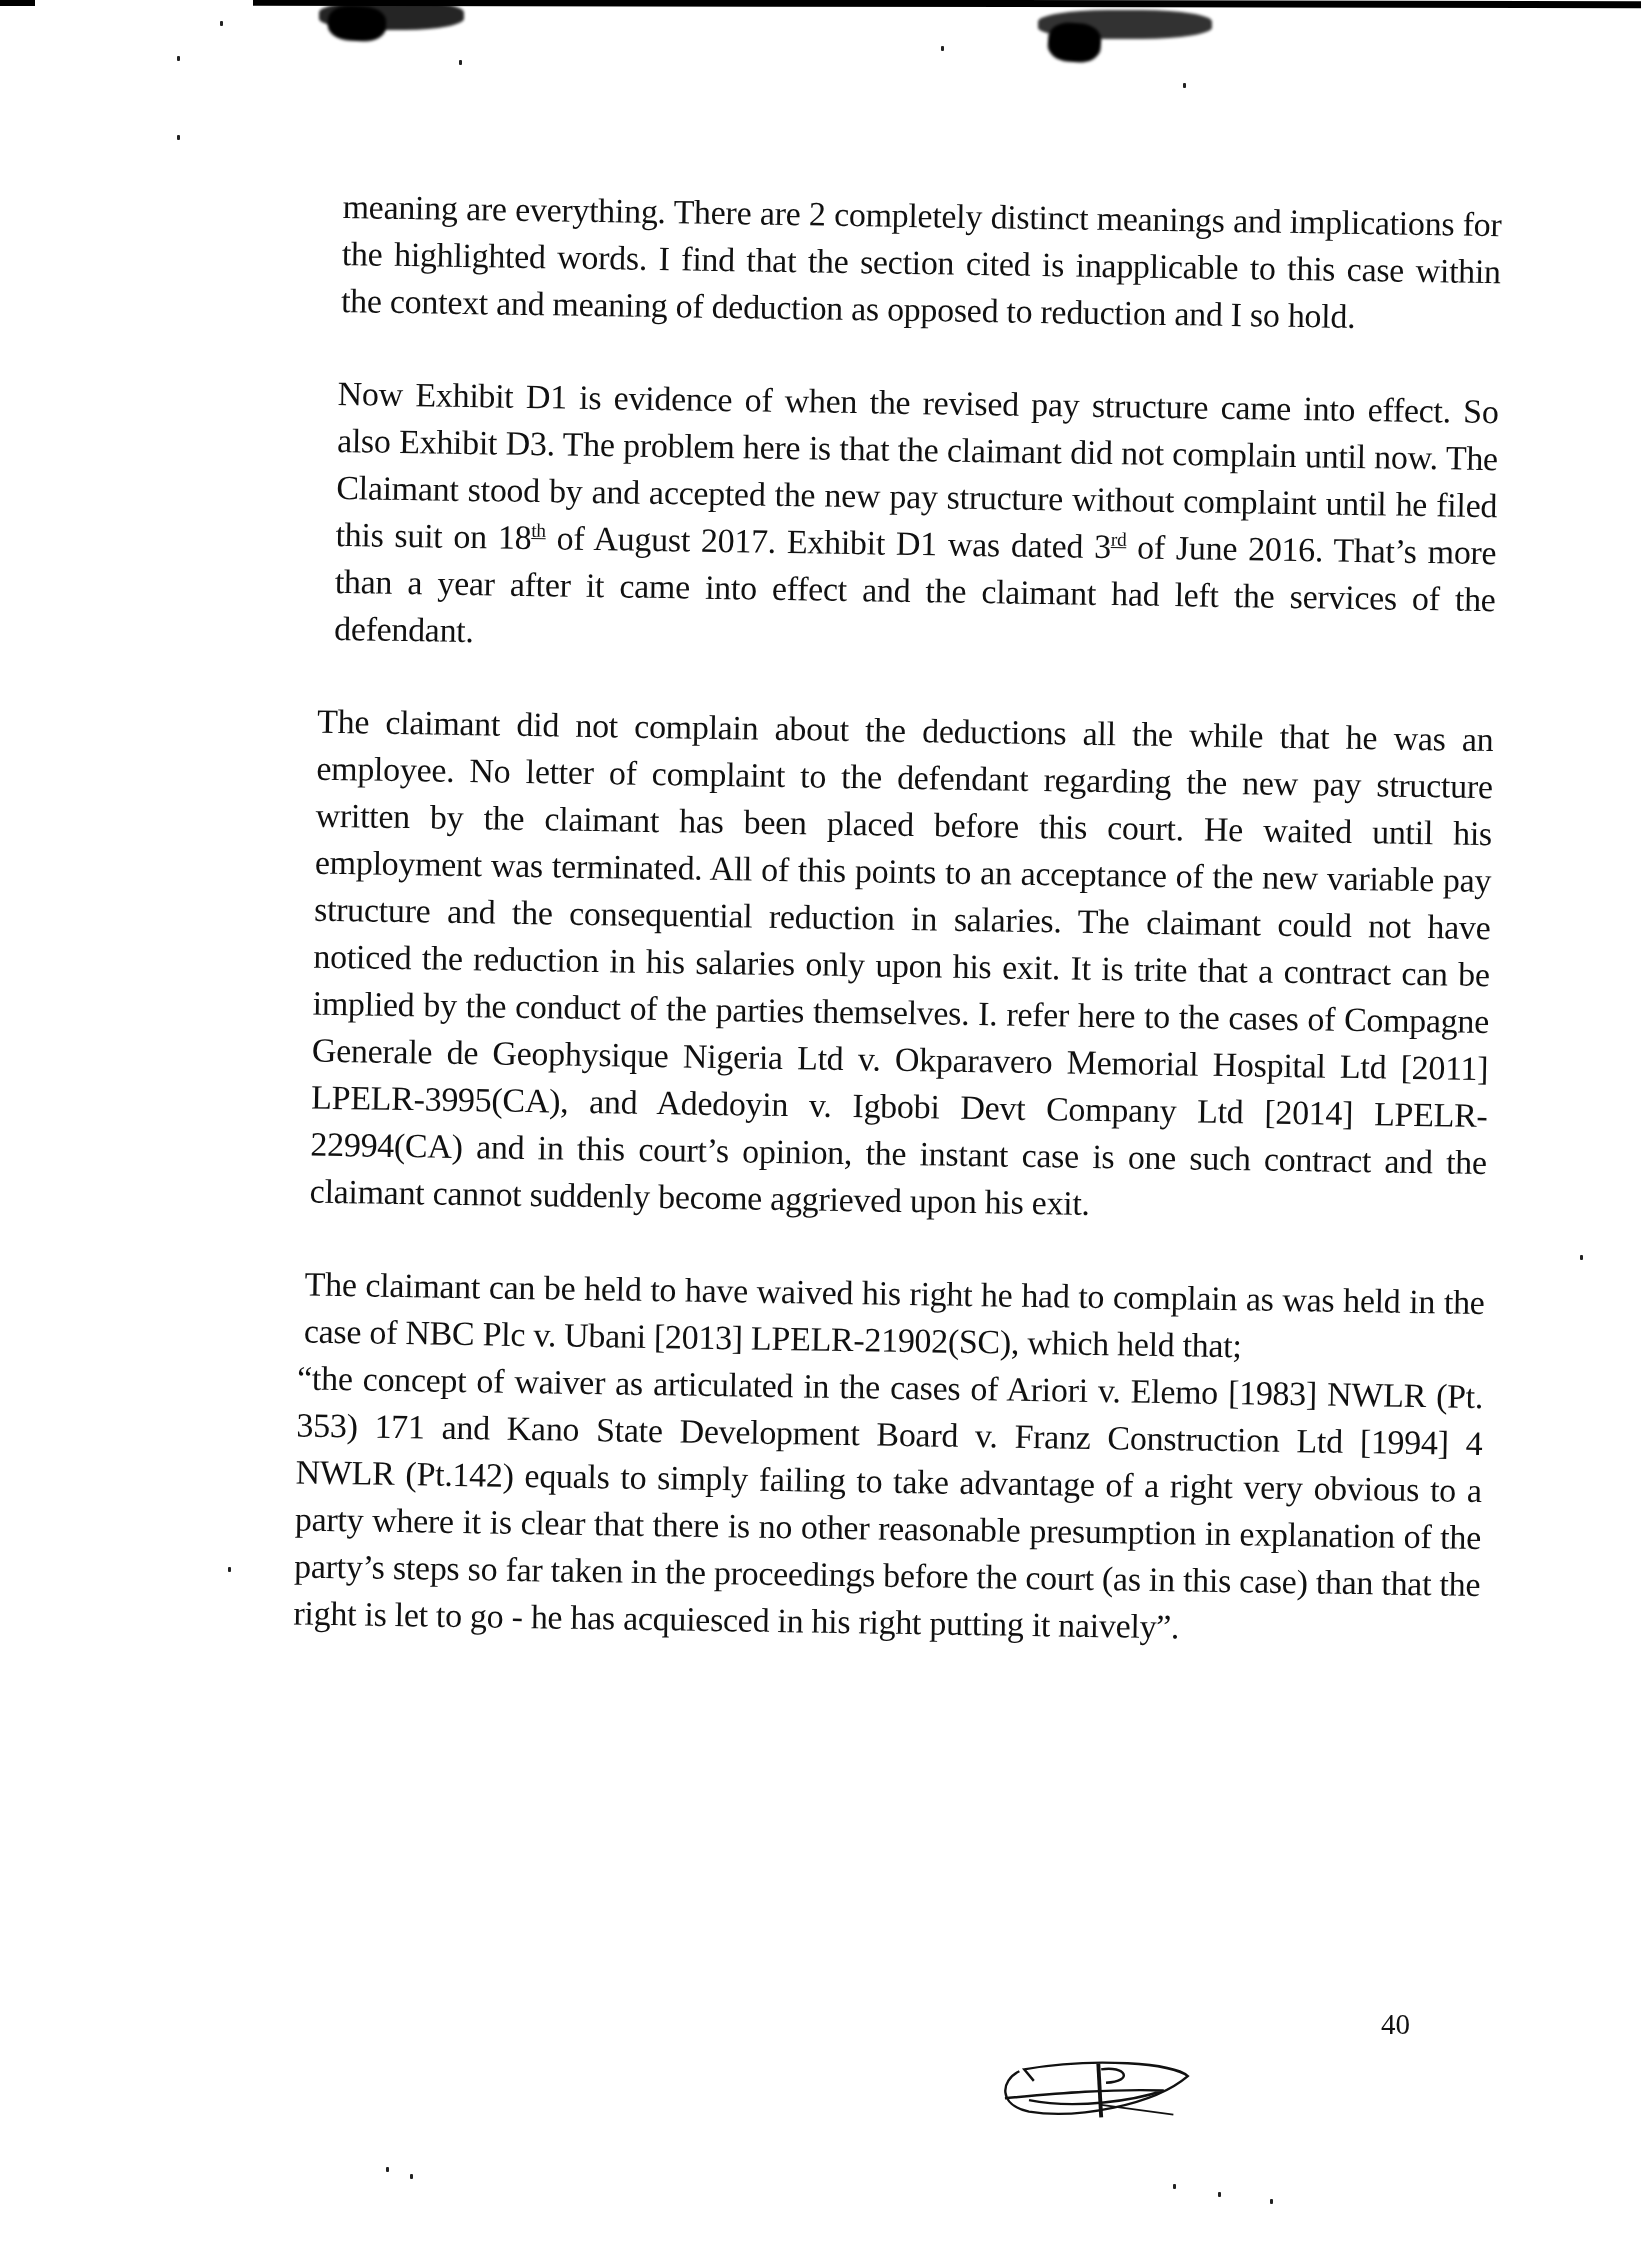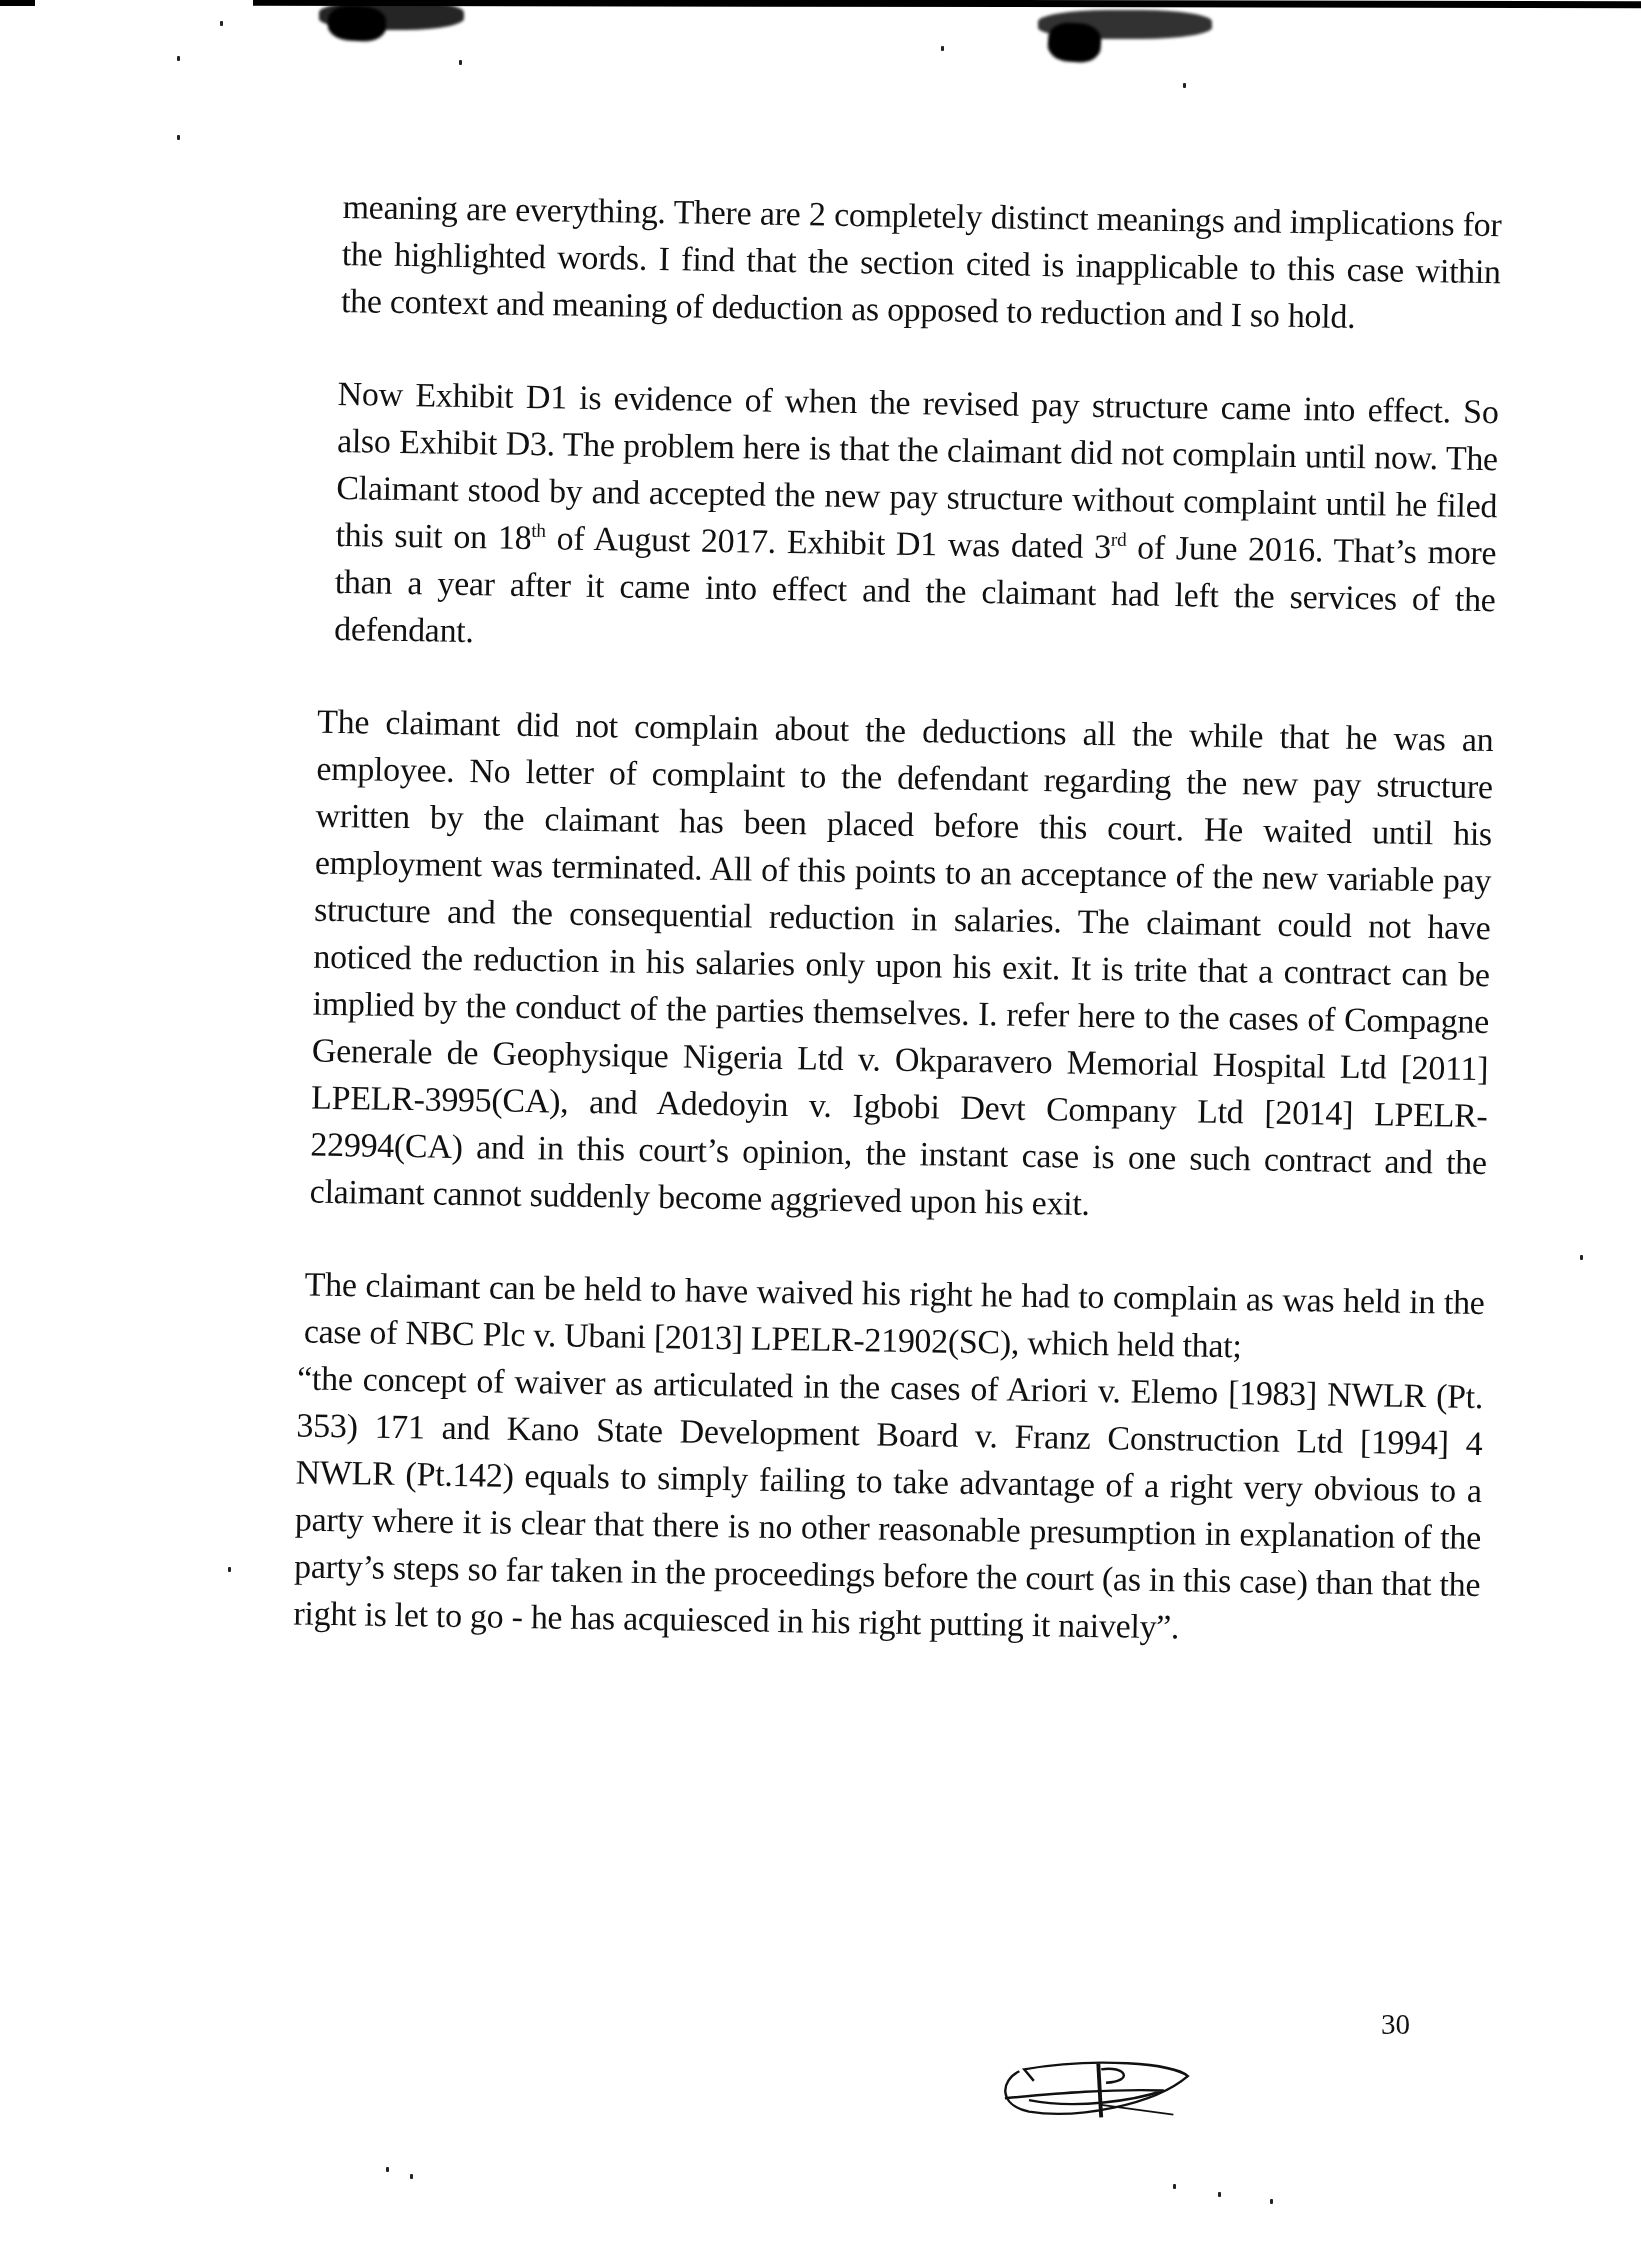--- a/index.html
+++ b/index.html
@@ -52,21 +52,21 @@
       font-size: 34px;
       line-height: 47px;
       text-align: justify;
       margin: 0 0 46px 0;
       letter-spacing: -0.3px;
     }
     .para.p2 { margin-left: -1.9px; }
     .para.p3 { margin-left: -17.4px; }
     .para.p4 { margin-left: -21px; margin-top: 9.7px; margin-bottom: 0; }
     .para.quote { margin-left: -27px; margin-bottom: 0; }
-    sup { font-size: 19.3px; line-height: 0; }
+    sup { font-size: 19.3px; line-height: 0; text-decoration: underline; }
 
     .page-number {
       position: absolute;
       top: 2008px;
       left: 1381px;
       font-size: 29px;
       font-family: "Liberation Serif", serif;
     }
     .signature {
       position: absolute;
@@ -101,21 +101,21 @@
 
   <p class="para p2"><span>Now Exhibit D1 is evidence of when the revised pay structure came into effect. So also Exhibit D3. The problem here is that the claimant did not complain until now. The Claimant stood by and accepted the new pay structure without complaint until he filed this suit on 18</span><sup>th</sup><span> of August 2017. Exhibit D1 was dated 3</span><sup>rd</sup><span> of June 2016. That’s more than a year after it came into effect and the claimant had left the services of the defendant.</span></p>
 
   <p class="para p3">The claimant did not complain about the deductions all the while that he was an employee. No letter of complaint to the defendant regarding the new pay structure written by the claimant has been placed before this court. He waited until his employment was terminated. All of this points to an acceptance of the new variable pay structure and the consequential reduction in salaries. The claimant could not have noticed the reduction in his salaries only upon his exit. It is trite that a contract can be implied by the conduct of the parties themselves. I. refer here to the cases of Compagne Generale de Geophysique Nigeria Ltd v. Okparavero Memorial Hospital Ltd [2011] LPELR-3995(CA), and Adedoyin v. Igbobi Devt Company Ltd [2014] LPELR-22994(CA) and in this court’s opinion, the instant case is one such contract and the claimant cannot suddenly become aggrieved upon his exit.</p>
 
   <p class="para p4">The claimant can be held to have waived his right he had to complain as was held in the case of NBC Plc v. Ubani [2013] LPELR-21902(SC), which held that;</p>
 
   <p class="para quote">“the concept of waiver as articulated in the cases of Ariori v. Elemo [1983] NWLR (Pt. 353) 171 and Kano State Development Board v. Franz Construction Ltd [1994] 4 NWLR (Pt.142) equals to simply failing to take advantage of a right very obvious to a party where it is clear that there is no other reasonable presumption in explanation of the party’s steps so far taken in the proceedings before the court (as in this case) than that the right is let to go - he has acquiesced in his right putting it naively”.</p>
 </div>
 
-<div class="page-number">30</div>
+<div class="page-number">40</div>
 
 <svg class="signature" viewBox="0 0 240 80">
   <path d="M30 20 C 10 30, 8 55, 40 62 C 90 70, 170 55, 205 25 C 190 12, 110 5, 35 18 L 45 30" fill="none" stroke="#111" stroke-width="2.5"></path>
   <path d="M15 48 C 60 44, 120 38, 180 40 C 150 50, 90 60, 40 50" fill="none" stroke="#111" stroke-width="2.5"></path>
   <path d="M112 12 L 115 68" fill="none" stroke="#111" stroke-width="4"></path>
   <path d="M115 18 C 140 14, 150 30, 120 32" fill="none" stroke="#111" stroke-width="2.5"></path>
   <path d="M115 55 L 190 65" fill="none" stroke="#111" stroke-width="1.8"></path>
 </svg>
 
 <div class="speck" style="top:21px;left:220px;"></div>

